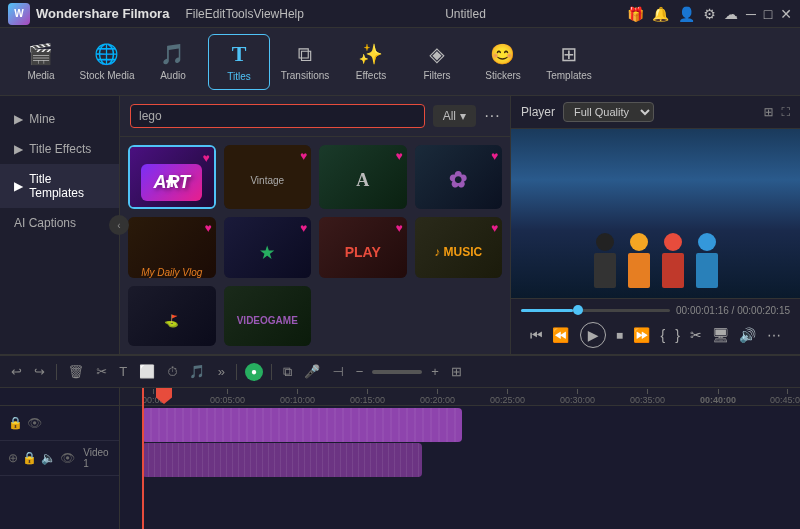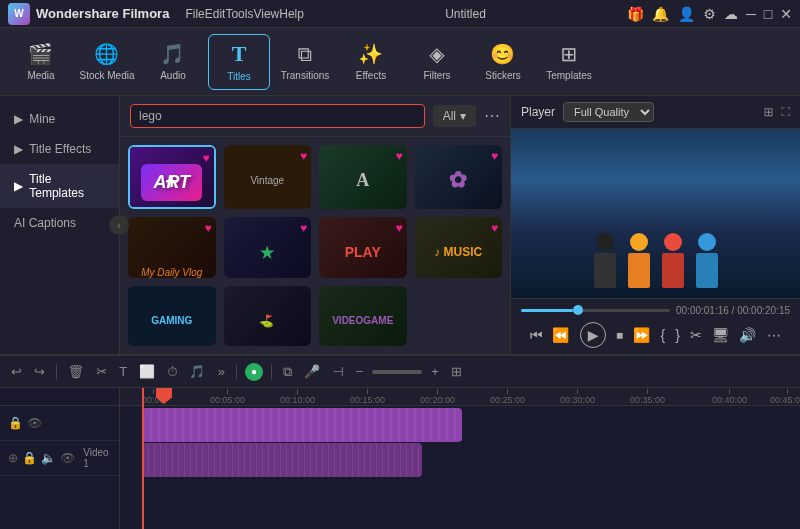--- a/index.html
+++ b/index.html
@@ -527,26 +527,20 @@
       </div>
 
       <div class="template-card">
         <div class="thumb thumb-8">
           <span class="heart-icon">♥</span>
           <span style="color:#f39c12; font-size:12px; font-weight:bold; text-align:center;">♪ MUSIC</span>
         </div>
 
       </div>
 
-      <div class="template-card">
-        <div class="thumb thumb-9">
-          <span style="color:#4fc3f7; font-size:10px; font-weight:bold;">GAMING</span>
-        </div>
-
-      </div>
 
       <div class="template-card">
         <div class="thumb thumb-10">
           <span style="color:#27ae60; font-size:12px;">⛳</span>
         </div>
 
       </div>
 
       <div class="template-card">
         <div class="thumb thumb-11">
@@ -692,21 +686,21 @@
           <div class="tick-label">00:25:00</div>
         </div>
         <div class="ruler-tick" style="left: 440px;">
           <div class="tick-line"></div>
           <div class="tick-label">00:30:00</div>
         </div>
         <div class="ruler-tick" style="left: 510px;">
           <div class="tick-line"></div>
           <div class="tick-label">00:35:00</div>
         </div>
-        <div class="ruler-tick" style="left: 592px;">
+        <div class="ruler-tick" style="left: 580px; font-weight: bold;">
           <div class="tick-line"></div>
           <div class="tick-label">00:40:00</div>
         </div>
         <div class="ruler-tick" style="left: 650px;">
           <div class="tick-line"></div>
           <div class="tick-label">00:45:00</div>
         </div>
       </div>
 
       <div id="playhead">

